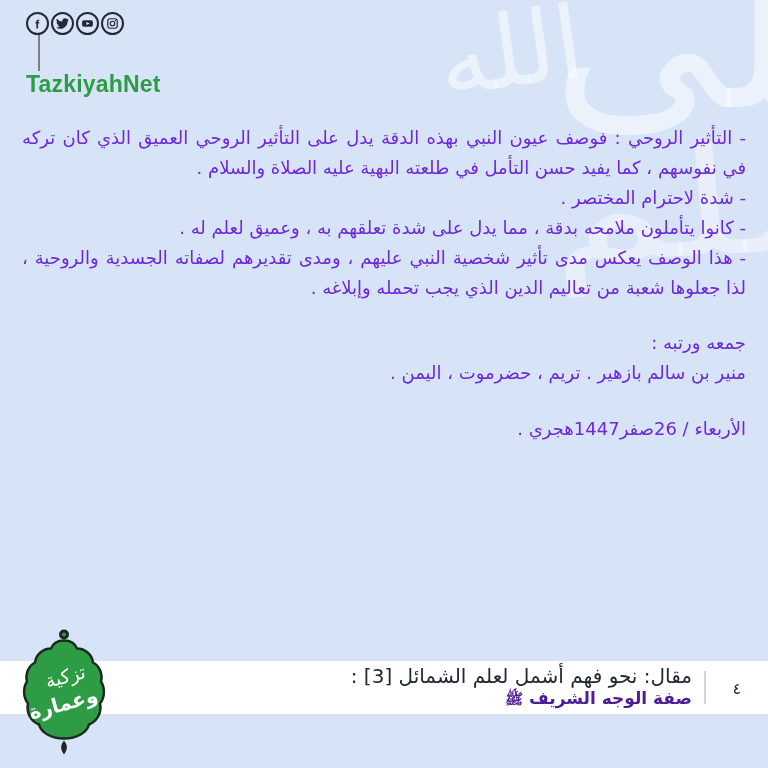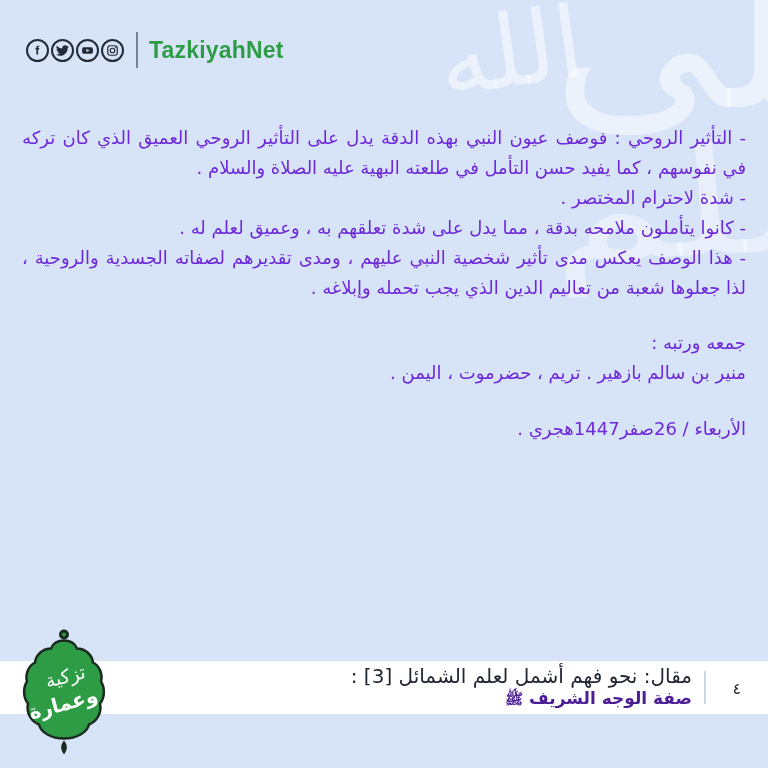--- a/index.html
+++ b/index.html
@@ -8,21 +8,21 @@
           font-family:"DejaVu Sans",sans-serif;background:#d7e4f8;}
 
   
   .watermark{position:absolute;inset:0;z-index:0;pointer-events:none;}
   .wm{position:absolute;color:rgba(255,255,255,.5);direction:rtl;line-height:1;white-space:nowrap;}
   .wm1{left:438px;top:2px;font-size:100px;transform:rotate(-8deg);}
   .wm2{left:552px;top:-72px;font-size:212px;}
   .wm3{left:540px;top:138px;font-size:148px;transform:scaleX(1.32) rotate(-4deg);transform-origin:left top;color:rgba(255,255,255,.42);}
 
   
-  .brand-row{position:absolute;left:26px;top:32px;z-index:2;display:flex;align-items:center;}
+  .brand-row{position:absolute;left:26px;top:12px;z-index:2;display:flex;flex-direction:column;}
   .social{display:flex;align-items:center;gap:2px;}
   .icon-circle{width:23px;height:23px;box-sizing:border-box;border:2px solid #222a38;border-radius:50%;
                display:flex;align-items:center;justify-content:center;color:#222a38;}
   .vdiv{width:2px;height:36px;background:#78828f;margin:0 11px 0 12px;}
   .brand-name{color:#2e9c44;font-family:"Liberation Sans","DejaVu Sans",sans-serif;
               font-size:23px;font-weight:bold;letter-spacing:.2px;}
 
   
   .article{position:absolute;left:22px;right:22px;top:123px;z-index:1;
            direction:rtl;text-align:right;color:#6d28d9;font-size:18px;line-height:30px;}

